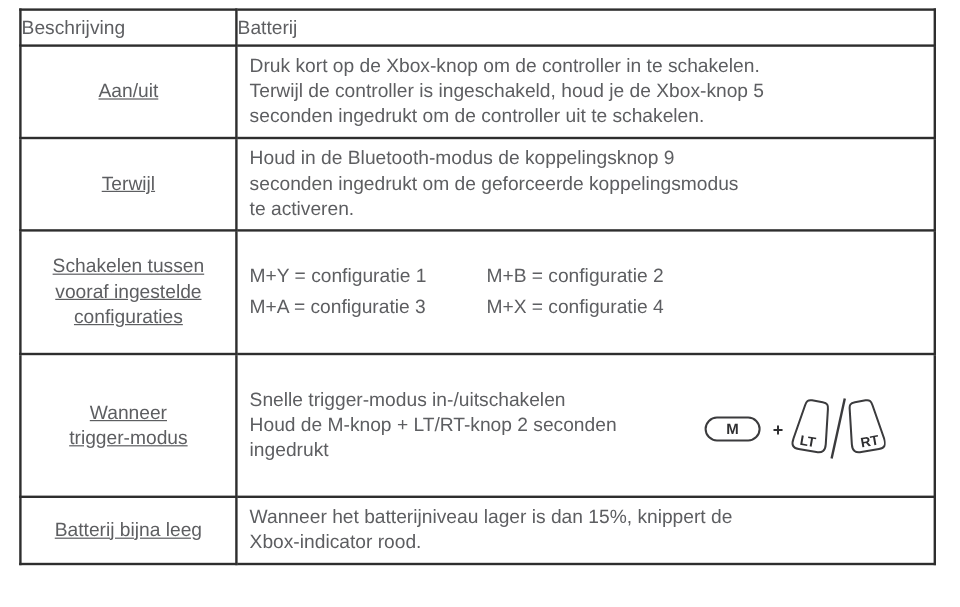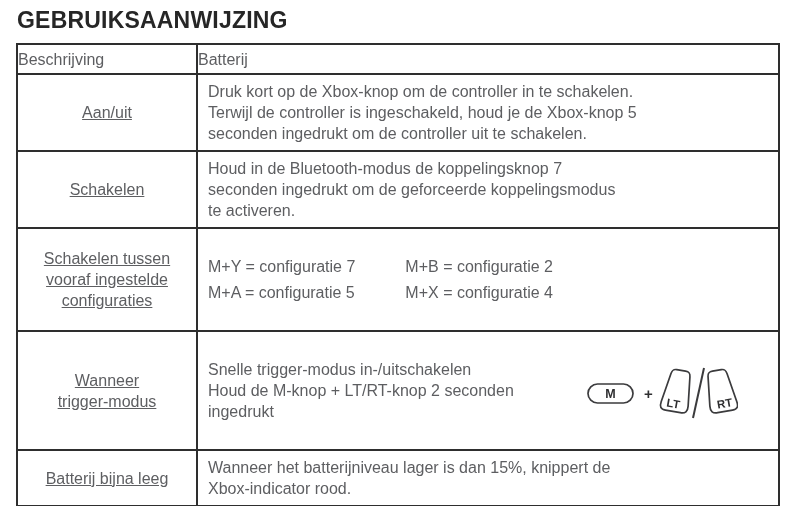--- a/index.html
+++ b/index.html
@@ -65,21 +65,20 @@
   svg text {
     font-family: "Liberation Sans", "DejaVu Sans", sans-serif;
     fill: #2f2f31;
     font-weight: 700;
   }
 </style>
 </head>
 <body>
 
 <div class="page">
-  <h1 class="page-title">GEBRUIKSAANWIJZING</h1>
 
   <table class="instructions">
     <colgroup>
         <col class="c-desc">
         <col class="c-op">
       </colgroup>
 
     <tbody>
         <tr>
       <th class="hdr">Beschrijving</th>
@@ -87,35 +86,35 @@
     </tr>
 
     <tr class="r-power">
       <td class="desc">Aan/uit</td>
       <td class="op">Druk kort op de Xbox-knop om de controller in te schakelen.
 Terwijl de controller is ingeschakeld, houd je de Xbox-knop 5
 seconden ingedrukt om de controller uit te schakelen.</td>
     </tr>
 
     <tr class="r-pair">
-      <td class="desc">Schakelen</td>
-      <td class="op">Houd in de Bluetooth-modus de koppelingsknop 7
+      <td class="desc">Terwijl</td>
+      <td class="op">Houd in de Bluetooth-modus de koppelingsknop 9
 seconden ingedrukt om de geforceerde koppelingsmodus
 te activeren.</td>
     </tr>
 
     <tr class="r-config">
       <td class="desc">Schakelen tussen
 vooraf ingestelde
 configuraties</td>
       <td class="op">
         <div class="combo-grid">
-          <span>M+Y = configuratie 7</span>
+          <span>M+Y = configuratie 1</span>
           <span>M+B = configuratie 2</span>
-          <span>M+A = configuratie 5</span>
+          <span>M+A = configuratie 3</span>
           <span>M+X = configuratie 4</span>
         </div>
       </td>
     </tr>
 
     <tr class="r-trigger">
       <td class="desc">Wanneer
 trigger-modus</td>
       <td class="op">
         <div class="trigger-row-flex">

